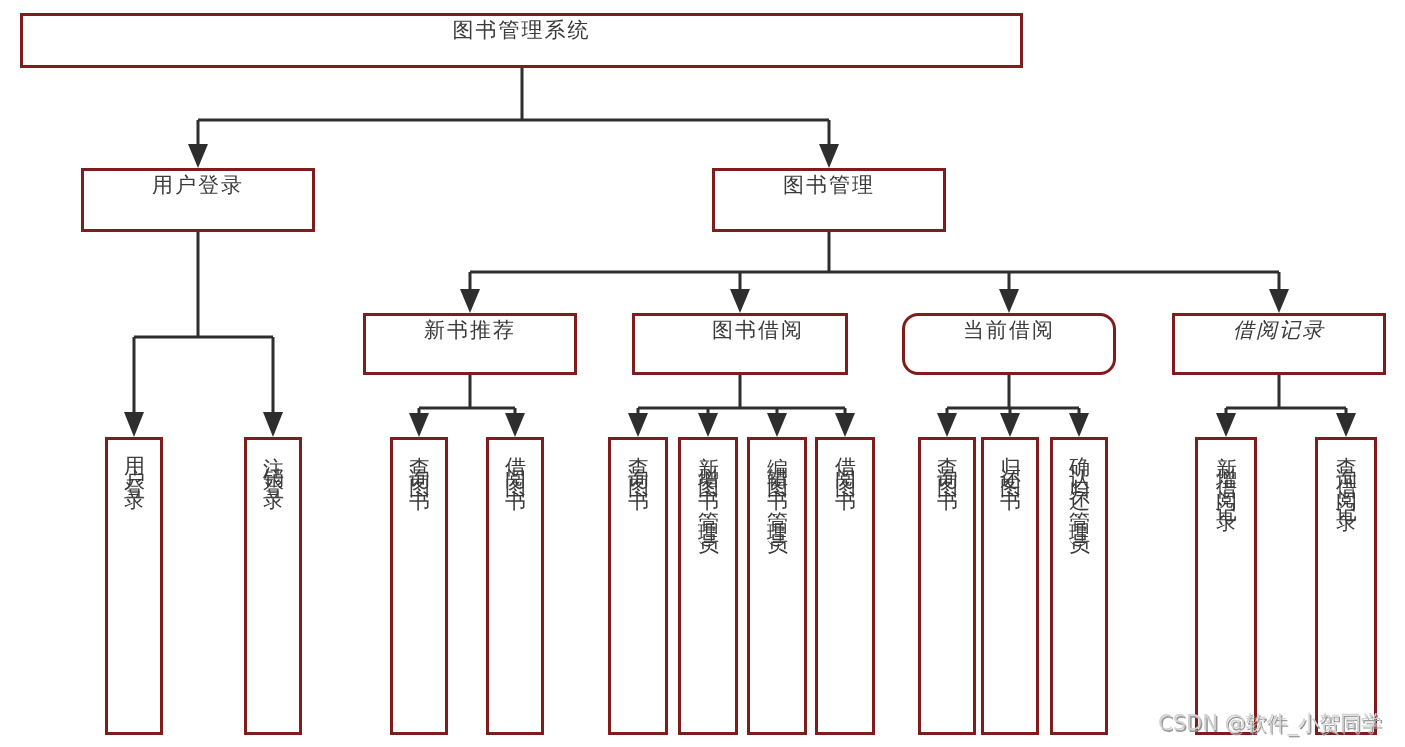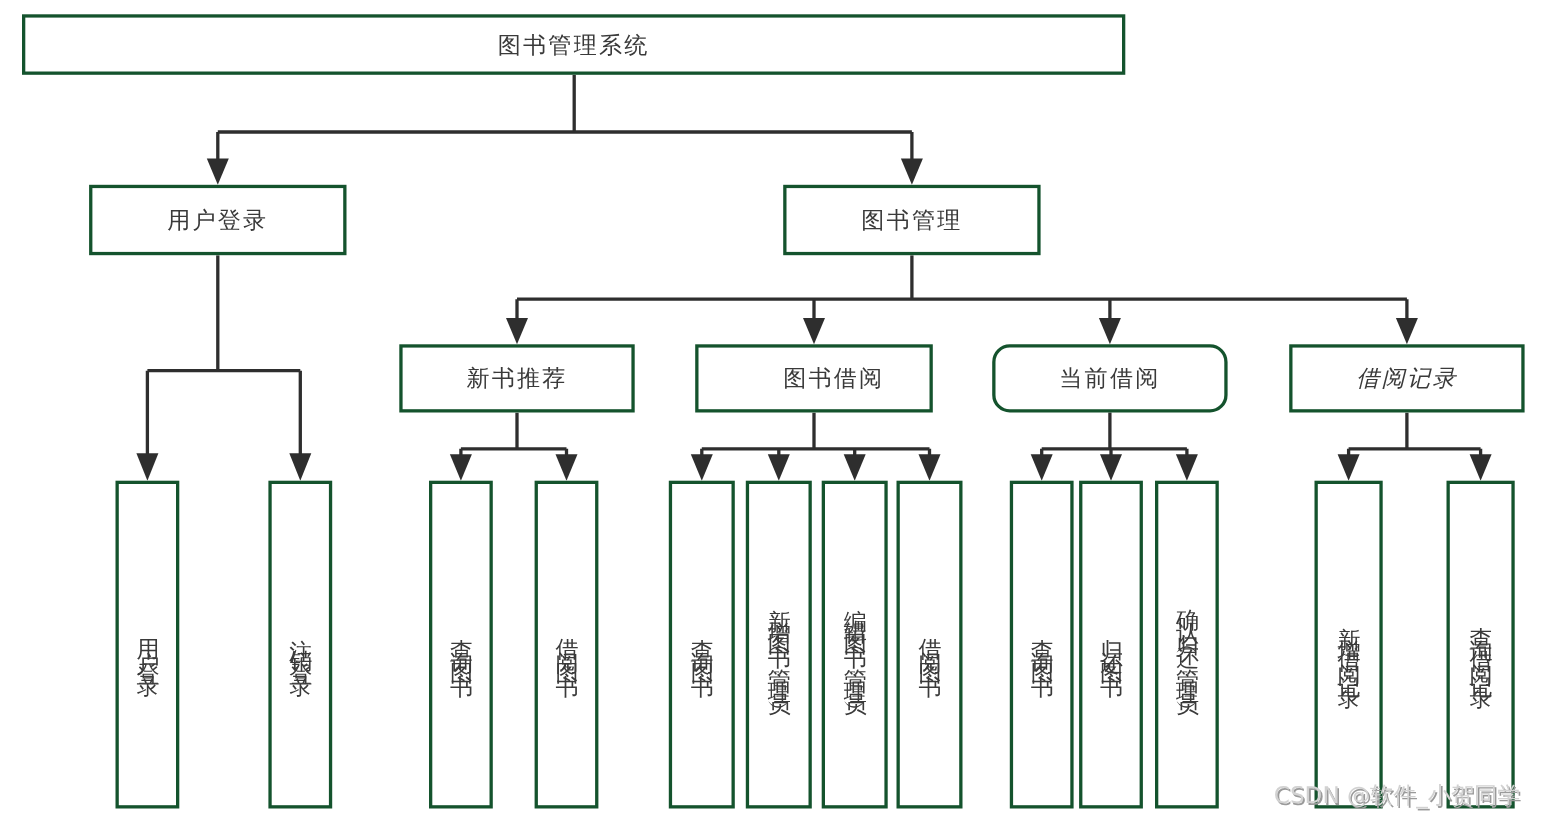--- a/index.html
+++ b/index.html
@@ -6,24 +6,23 @@
   .stage {
     position:relative;
     width:1405px; height:747px;
     background:#ffffff;
     font-family:"DejaVu Sans","Liberation Sans",sans-serif;
     overflow:hidden;
   }
   .box {
     position:absolute;
     box-sizing:border-box;
-    border:3px solid #14532d;
+    border:3px solid #7f1d1d;
     background:#ffffff;
     display:flex;
-    align-items:center;
     justify-content:center;
     color:#3a3a3a;
   }
   .h-label {
     font-size:21px;
     letter-spacing:2px;
     white-space:nowrap;
   }
   .v-box { overflow:hidden; }
   .v-label {

